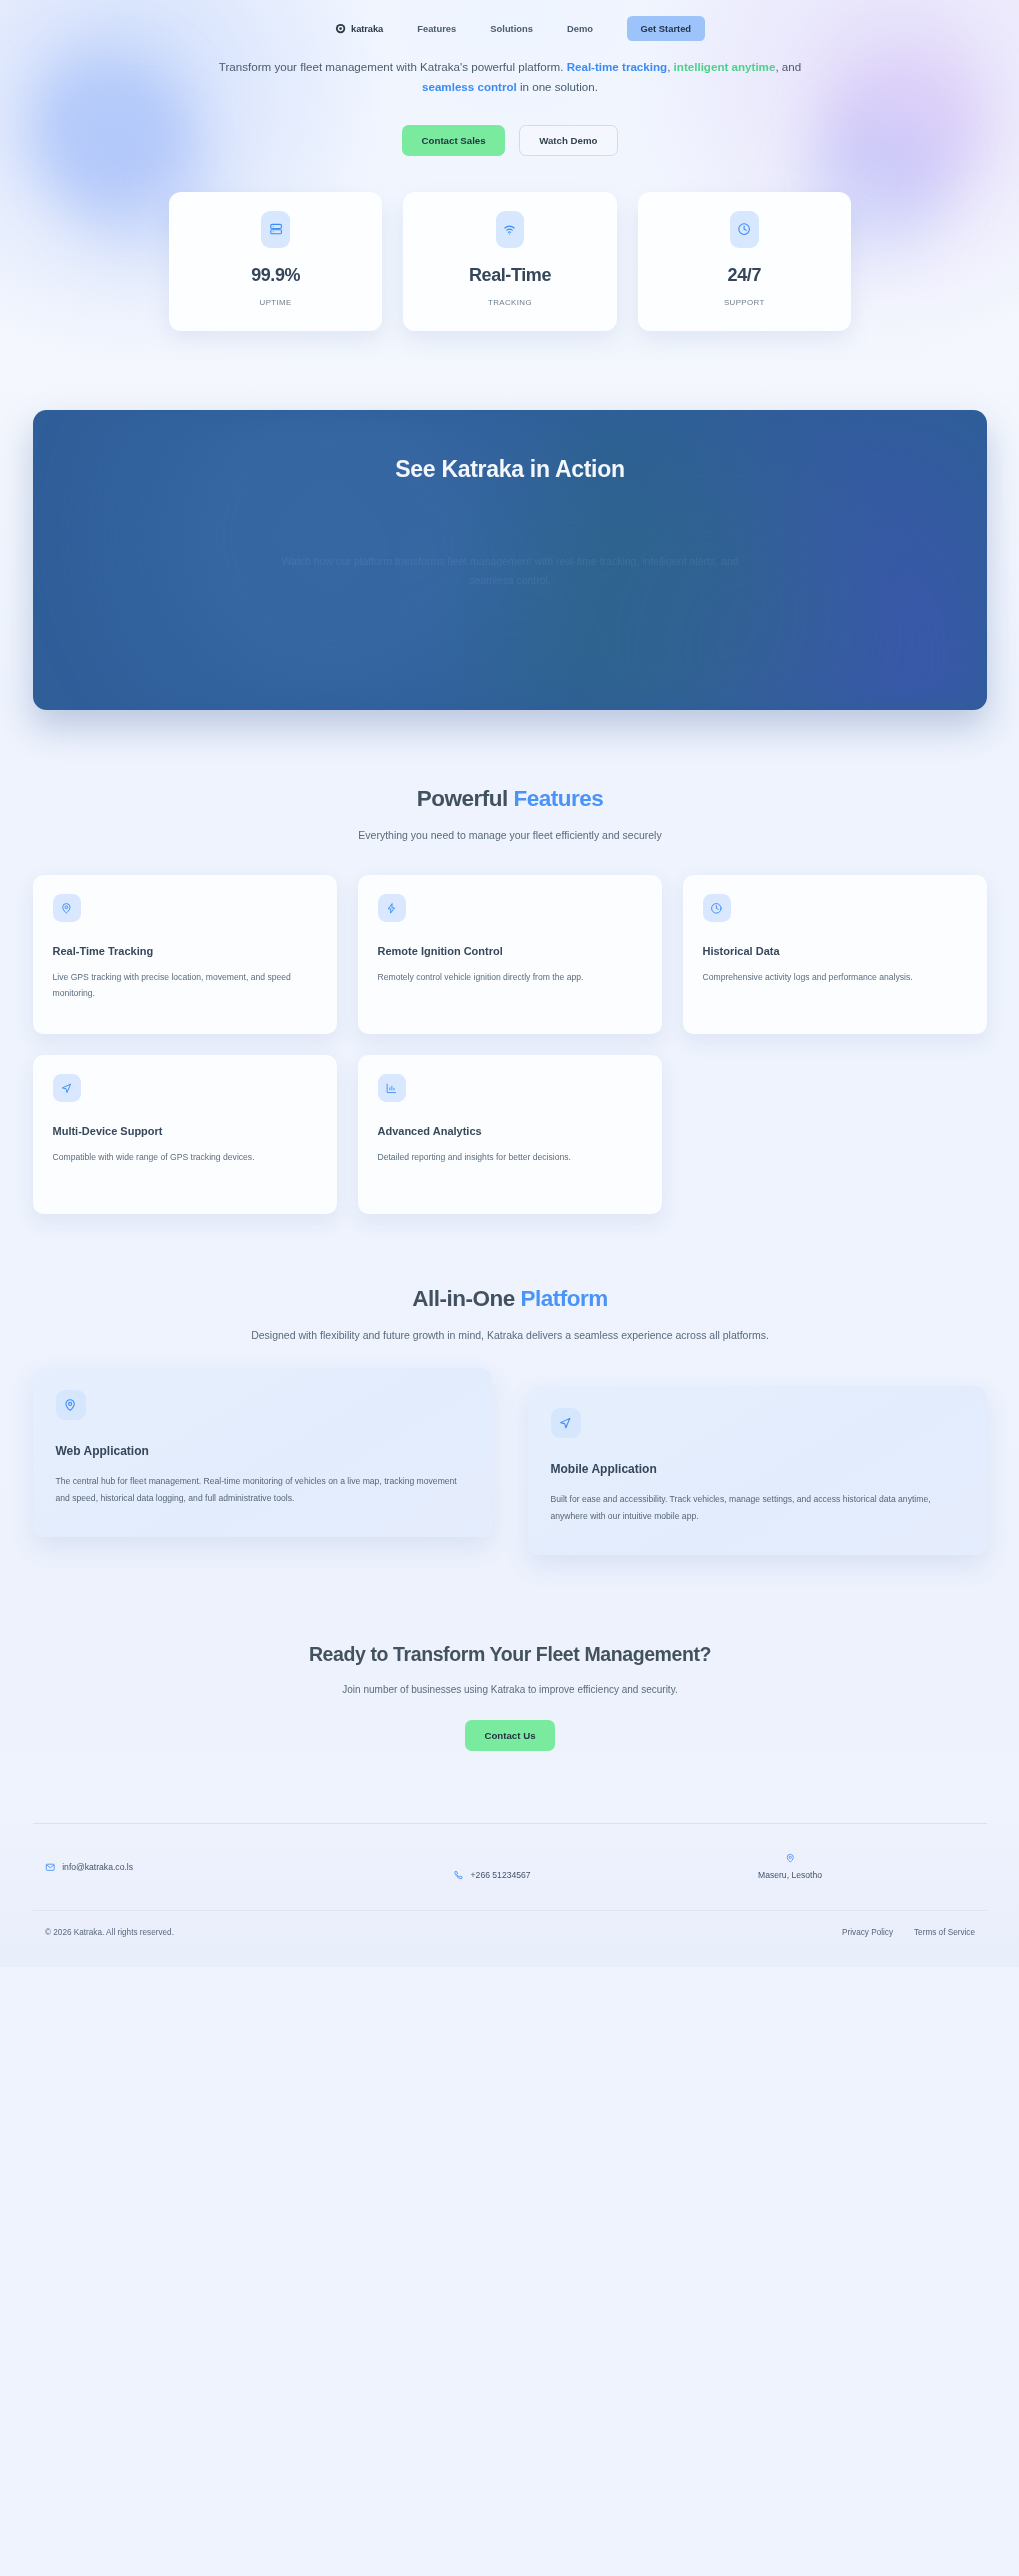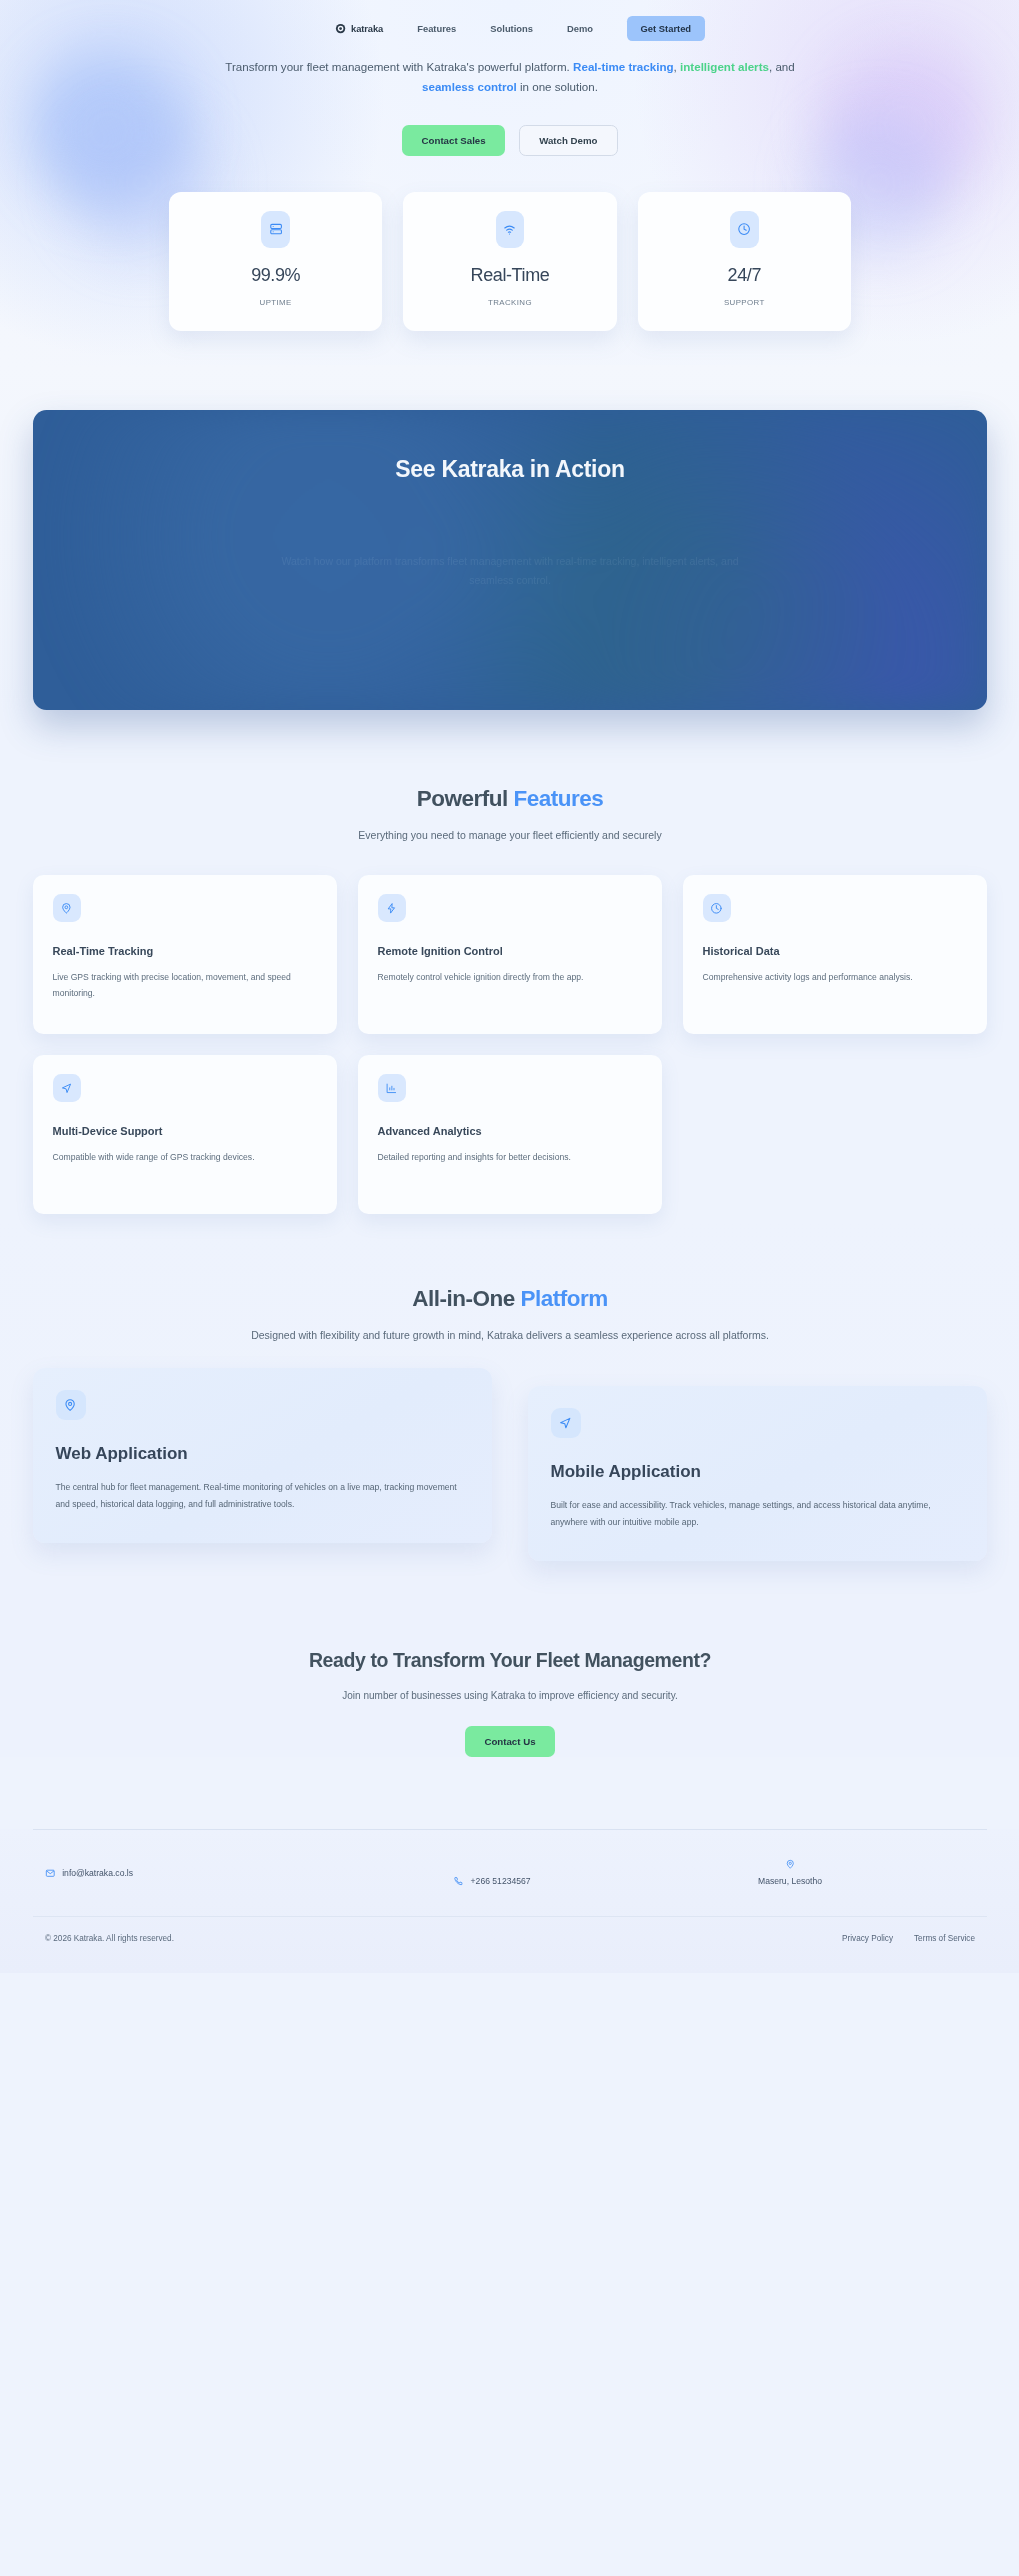--- a/index.html
+++ b/index.html
@@ -71,21 +71,21 @@
   .stats { margin: 36px auto 0; width: 682px; display: flex; gap: 21px; position: relative; z-index: 2; }
   .stat-card {
     flex: 1; background: #fdfeff; border-radius: 12px; padding: 19.5px 7.5px 24px;
     text-align: center; box-shadow: 0 9px 22.5px rgba(90,120,180,0.13);
   }
   .stat-icon {
     width: 28.5px; height: 37px; margin: 0 auto 16.5px;
     background: #d7e7fe; border-radius: 9px;
     display: flex; align-items: center; justify-content: center;
   }
-  .stat-value { font-size: 18px; font-weight: normal; color: #36465a; letter-spacing: -0.4px; }
+  .stat-value { font-size: 18px; font-weight: bold; color: #36465a; letter-spacing: -0.4px; }
   .stat-label { margin-top: 12px; font-size: 7.9px; letter-spacing: 0.4px; color: #6e7d8d; }
 
   
   .banner-wrap { padding: 45px 33px 4px; background: linear-gradient(180deg,#f4f7fd 0%, #eef3fd 100%); }
   .banner {
     position: relative; height: 300px; border-radius: 13.5px; overflow: hidden;
     background: #2f5e99;
     box-shadow: 0 16.5px 34px rgba(55,90,150,0.28);
     display: flex; flex-direction: column; align-items: center;
   }
@@ -137,21 +137,21 @@
     border-radius: 12px; padding: 22.5px 22.5px 30px;
     background: linear-gradient(150deg,#e6effd 0%, #e2ecfc 55%, #e5edfd 100%);
     box-shadow: 0 10.5px 24px rgba(95,125,185,0.13);
   }
   .p-card.web { min-height: 159px; margin-top: 0; }
   .p-card.mobile { min-height: 144px; margin-top: 18px; }
   .p-icon {
     width: 30px; height: 30px; border-radius: 9px; background: #d5e6fd;
     display: flex; align-items: center; justify-content: center; margin-bottom: 24px;
   }
-  .p-title { font-size: 17px; font-weight: bold; color: #36465a; margin-bottom: 15px; }
+  .p-title { font-size: 12px; font-weight: bold; color: #36465a; margin-bottom: 15px; }
   .p-desc { font-size: 8.6px; line-height: 1.95; color: #566676; }
 
   
   .cta { padding: 88px 33px 0; text-align: center; background: #edf2fd; }
   .cta-title { font-size: 19.5px; font-weight: bold; color: #42525f; letter-spacing: -0.4px; }
   .cta-sub { margin-top: 18px; font-size: 10px; color: #5c6c7c; }
   .cta-btn { margin-top: 25.5px; background: #7aea9f; color: #243444; font-size: 9.7px; font-weight: bold;
              border: none; border-radius: 6.7px; padding: 9.7px 19.5px; cursor: pointer; }
 
   
@@ -191,21 +191,21 @@
         <span class="brand-name">katraka</span>
       </div>
       <span class="nav-link">Features</span>
       <span class="nav-link">Solutions</span>
       <span class="nav-link">Demo</span>
       <button class="nav-cta">Get Started</button>
     </nav>
 
     <div class="hero-inner">
       <p class="hero-sub">
-        <span>Transform your fleet management with Katraka's powerful platform. </span><b class="c-blue">Real-time tracking</b><span>, </span><b class="c-green">intelligent alerts</b><span>, and </span><b class="c-blue">seamless control</b><span> in one solution.</span>
+        <span>Transform your fleet management with Katraka's powerful platform. </span><b class="c-blue">Real-time tracking</b><span>, </span><b class="c-green">intelligent anytime</b><span>, and </span><b class="c-blue">seamless control</b><span> in one solution.</span>
       </p>
       <div class="hero-actions">
         <button class="btn btn-primary">Contact Sales</button>
         <button class="btn btn-ghost">Watch Demo</button>
       </div>
 
       <div class="stats">
         <div class="stat-card">
           <div class="stat-icon">
             <svg width="14.2" height="14.2" viewBox="0 0 24 24" fill="none" stroke="#3b8bf5" stroke-width="1.8" stroke-linecap="round">

